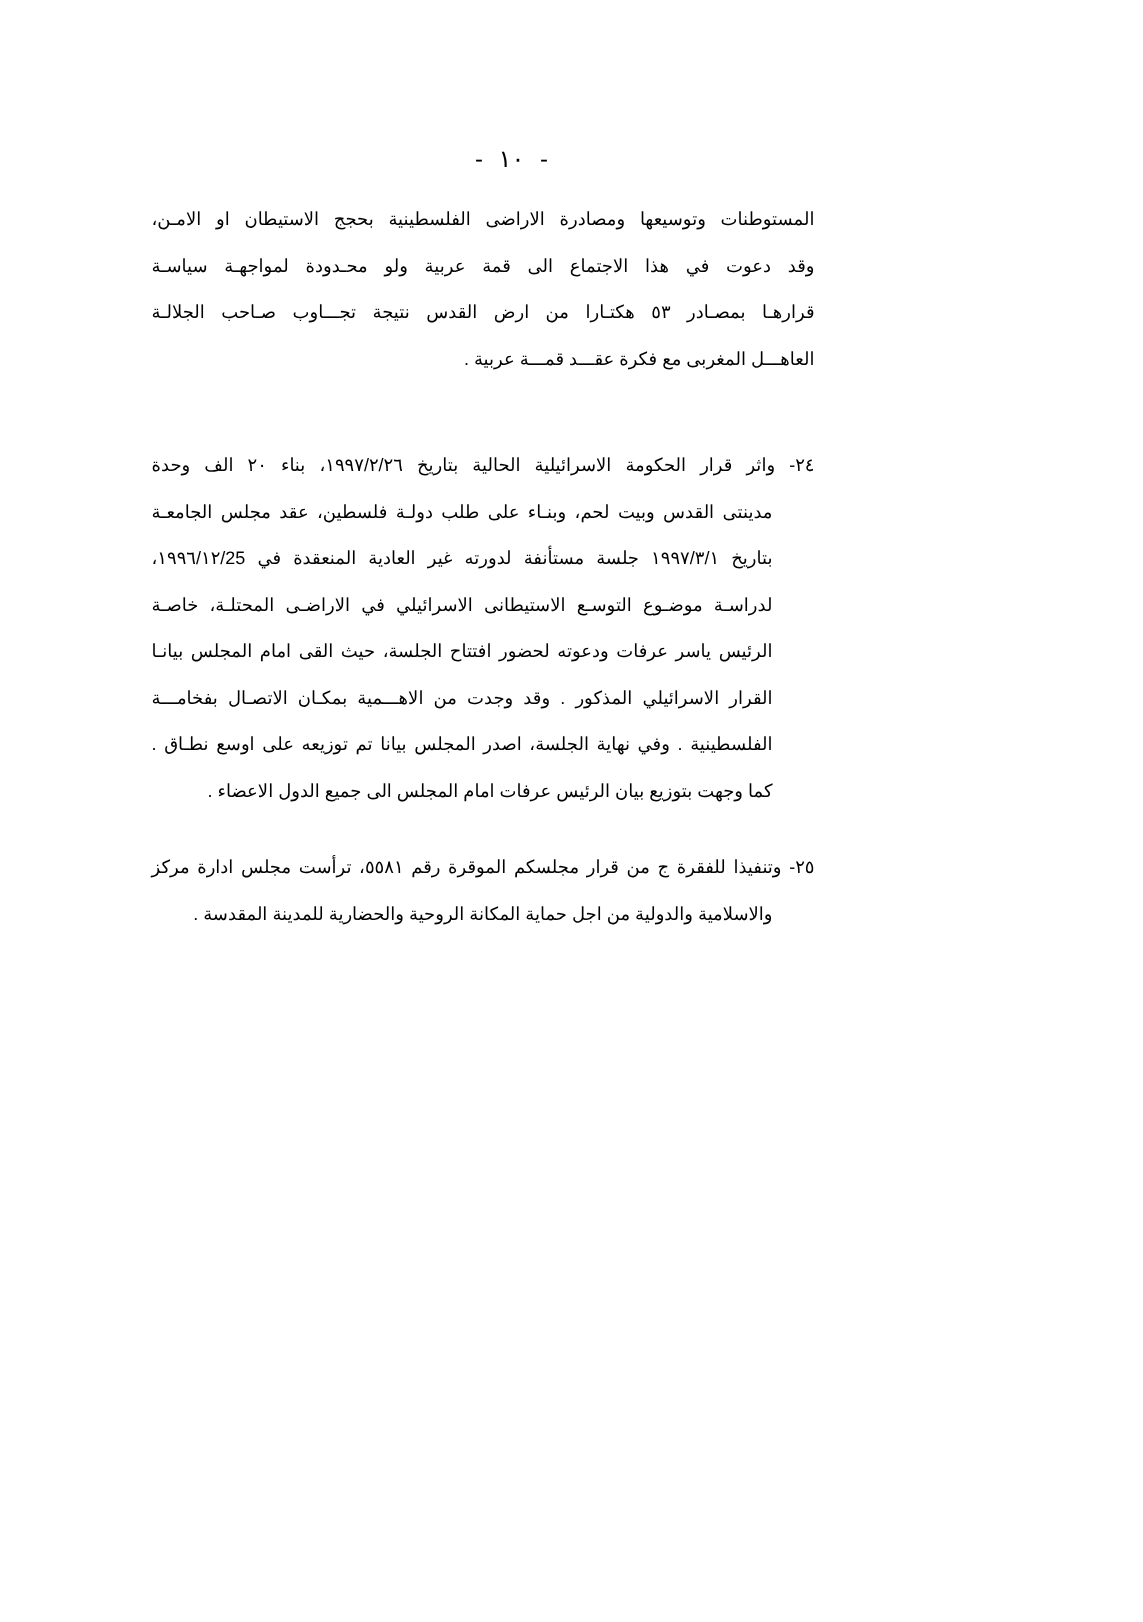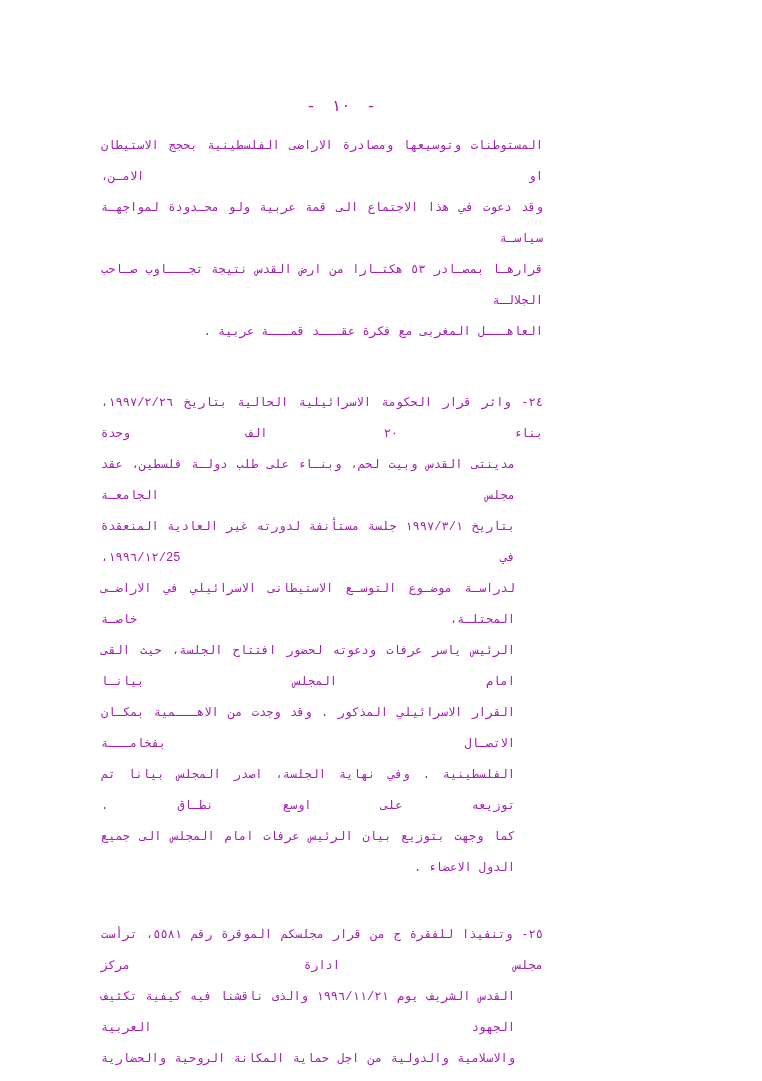--- a/index.html
+++ b/index.html
@@ -6,22 +6,22 @@
     margin: 0;
     padding: 0;
     background: #ffffff;
   }
   .page {
     position: relative;
     width: 654px;
     height: 1081px;
     background: #ffffff;
     overflow: hidden;
-    font-family: Liberation Mono, monospace;
-    color: #a21caf;
+    font-family: Liberation Sans, sans-serif;
+    color: #000000;
   }
   .page-number {
     position: absolute;
     top: 96px;
     left: 0;
     right: 0;
     text-align: center;
     transform: translateX(14px);
     font-size: 16px;
     word-spacing: 6px;
@@ -35,21 +35,21 @@
     left: 101px;
     direction: rtl;
     font-size: 12px;
     line-height: 31px;
     text-rendering: optimizeLegibility;
   }
   .para {
     margin: 0;
   }
   .para-continuation { margin-bottom: 40px; }
-  .para-24 { margin-bottom: 36px; }
+  .para-24 { margin-bottom: 20px; }
   .line {
     text-align: justify;
     text-align-last: justify;
     white-space: normal;
   }
   .line.last {
     text-align-last: right;
   }
   
   .para-numbered .line { margin-right: 28px; }
@@ -77,18 +77,17 @@
       <div class="line">بتاريخ ١٩٩٧/٣/١ جلسة مستأنفة لدورته غير العادية المنعقدة في ١٩٩٦/١٢/25،</div>
       <div class="line">لدراسـة موضـوع التوسـع الاستيطانى الاسرائيلي في الاراضـى المحتلـة، خاصـة</div>
       <div class="line">الرئيس ياسر عرفات ودعوته لحضور افتتاح الجلسة، حيث القى امام المجلس بيانـا</div>
       <div class="line">القرار الاسرائيلي المذكور . وقد وجدت من الاهـــمية بمكـان الاتصـال بفخامـــة</div>
       <div class="line">الفلسطينية . وفي نهاية الجلسة، اصدر المجلس بيانا تم توزيعه على اوسع نطـاق .</div>
       <div class="line last">كما وجهت بتوزيع بيان الرئيس عرفات امام المجلس الى جميع الدول الاعضاء .</div>
     </div>
 
     <div class="para para-25 para-numbered">
       <div class="line first">٢٥- وتنفيذا للفقرة ج من قرار مجلسكم الموقرة رقم ٥٥٨١، ترأست مجلس ادارة مركز</div>
-      <div class="line">القدس الشريف يوم ١٩٩٦/١١/٢١ والذى ناقشنا فيه كيفية تكثيف الجهود العربية</div>
       <div class="line last">والاسلامية والدولية من اجل حماية المكانة الروحية والحضارية للمدينة المقدسة .</div>
     </div>
 
   </div>
 </div>
 
 </body></html>

